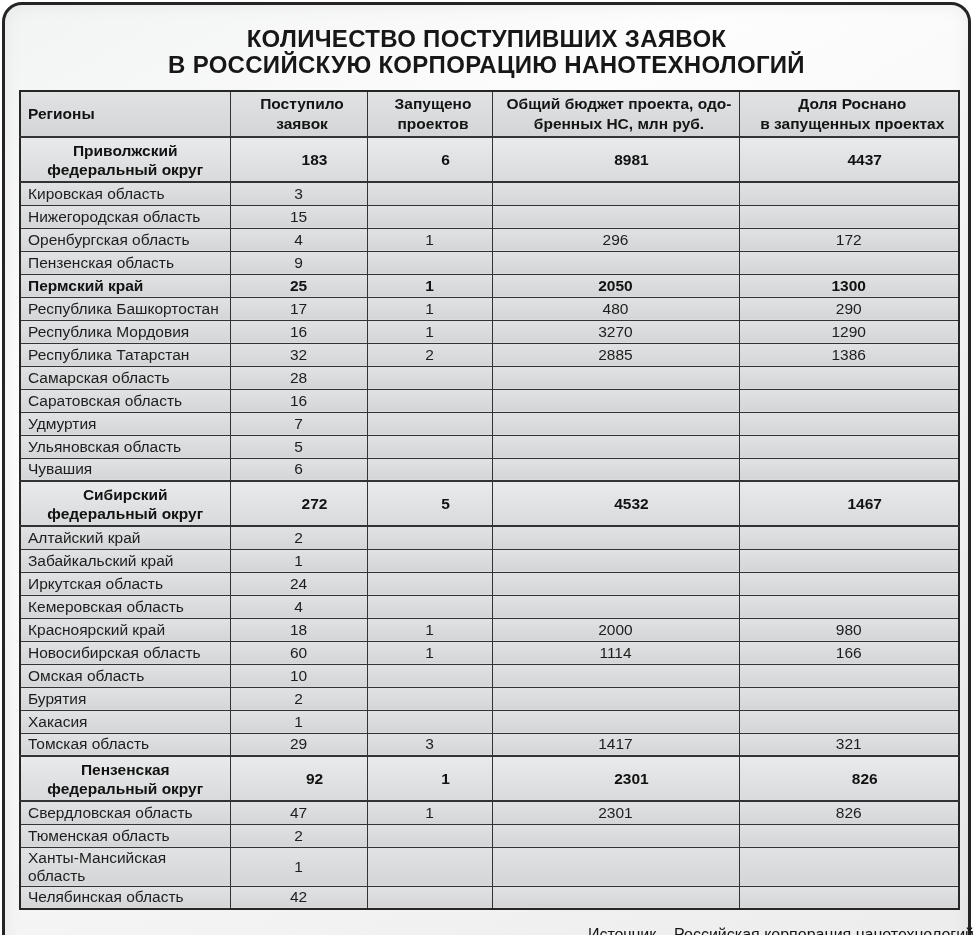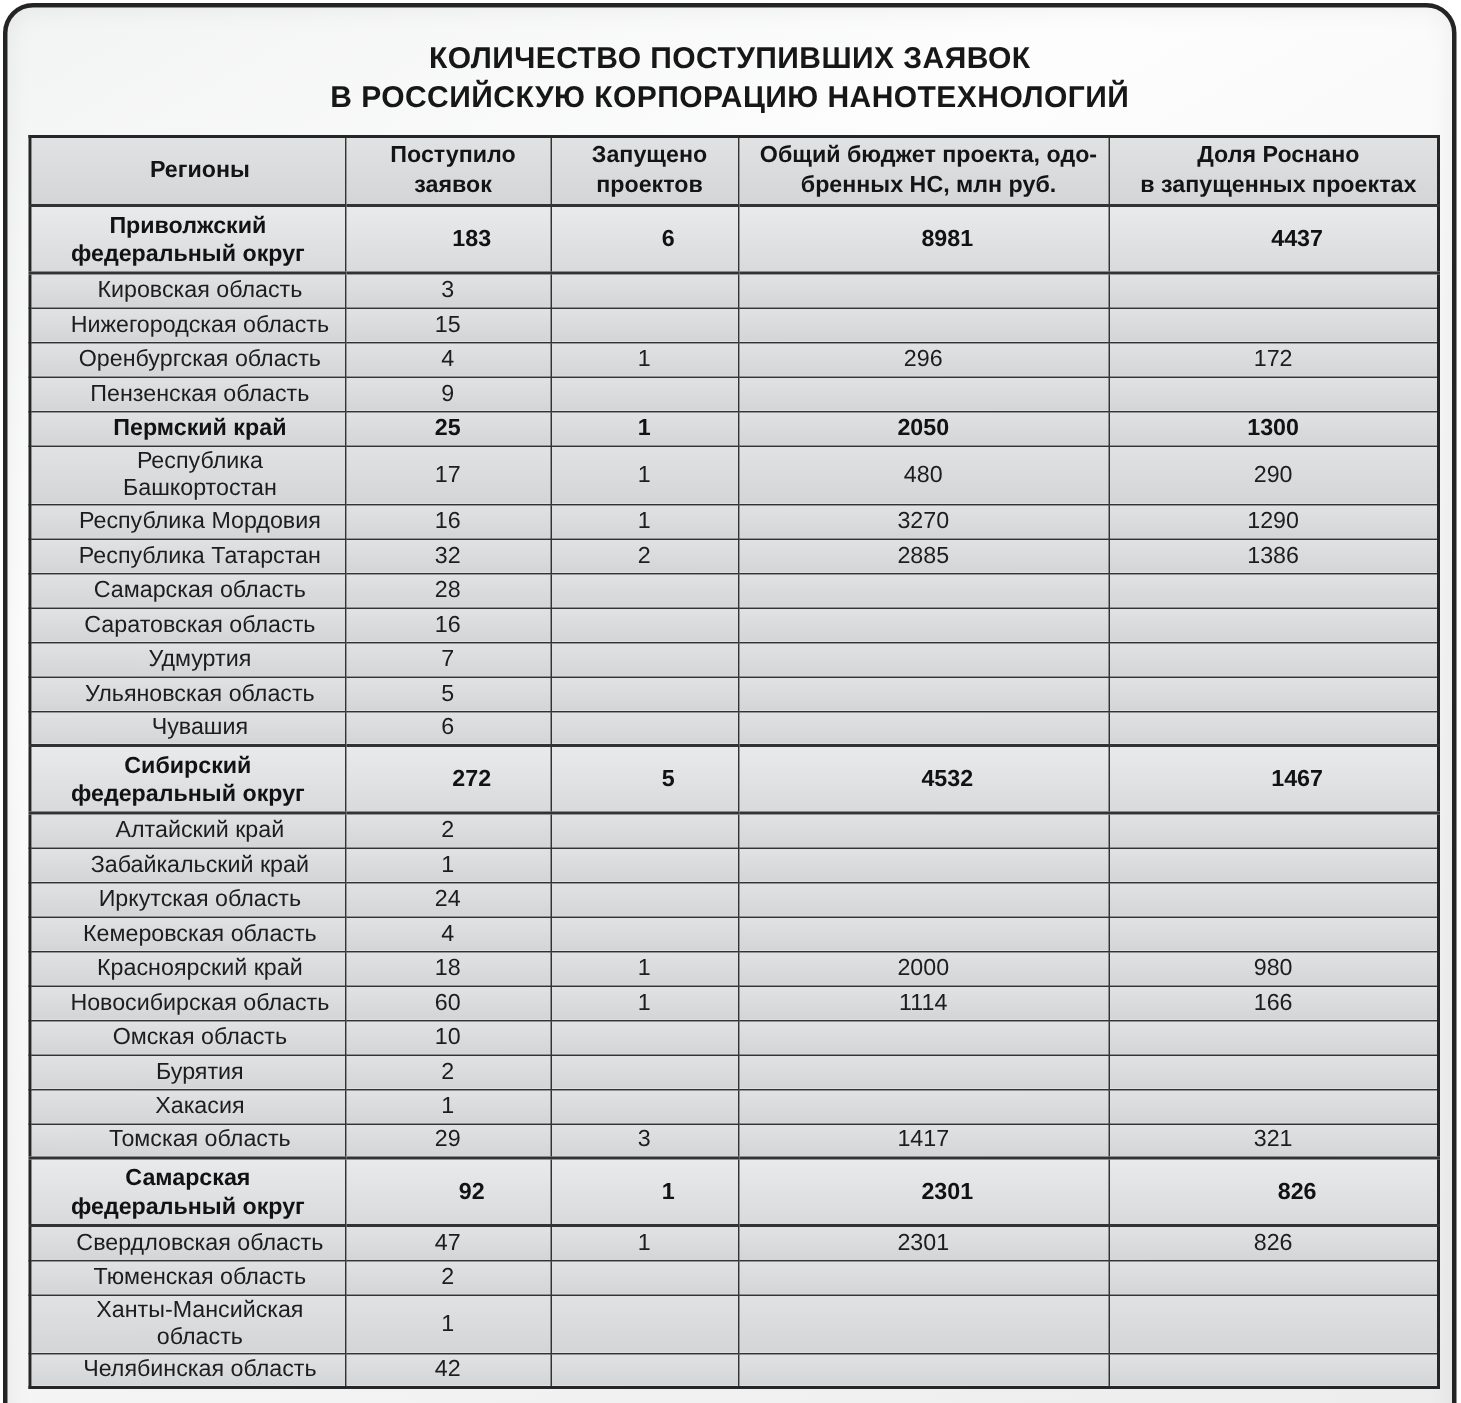--- a/index.html
+++ b/index.html
@@ -18,21 +18,21 @@
   .card{
     position:absolute;left:2px;top:2px;width:969px;height:960px;
     border:3px solid var(--frame-border);
     border-radius:20px;
     background:linear-gradient(150deg,#f2f3f3 0%,#fdfdfd 28%,#f6f6f6 55%,#ececec 100%);
     box-shadow:inset 0 0 18px rgba(0,0,0,0.06);
   }
   .title{
     margin-top:21px;
     text-align:center;
-    font-size:20px;font-weight:bold;line-height:26px;
+    font-size:24px;font-weight:bold;line-height:26px;
     letter-spacing:0.3px;
     color:#171717;
     white-space:pre-line;
   }
   table.data{
     border-collapse:collapse;table-layout:fixed;
     margin:12px 0 0 14px;
     width:939px;
     border:2.5px solid #262626;
   }
@@ -47,21 +47,21 @@
     background:linear-gradient(180deg,#e0e2e3 0%,#d3d5d6 100%);
     color:#1d1d1d;
     overflow:hidden;
   }
   th{
     height:46px;font-weight:bold;white-space:pre-line;line-height:20px;
     border-bottom-width:2.5px;
     color:#141414;
     padding-left:11px;
   }
-  th.left, td:first-child{text-align:center;padding-left:20px;}
+  th.left, td:first-child{text-align:left;padding-left:7px;}
   tr.region td{height:23px;}
   tr.district td{
     height:45px;
     font-weight:bold;color:#121212;
     background:linear-gradient(180deg,#e9eaeb 0%,#d8dadb 100%);
     border-top-width:2.5px;border-bottom-width:2.5px;
     line-height:19px;
     padding-left:36px;
   }
   tr.district td:first-child{text-align:center;padding:1px 14px;}
@@ -274,21 +274,21 @@
           <td></td>
         </tr>
         <tr class="region">
           <td>Томская область</td>
           <td>29</td>
           <td>3</td>
           <td>1417</td>
           <td>321</td>
         </tr>
         <tr class="district bold">
-          <td>Самарская федеральный округ</td>
+          <td>Пензенская федеральный округ</td>
           <td>92</td>
           <td>1</td>
           <td>2301</td>
           <td>826</td>
         </tr>
         <tr class="region">
           <td>Свердловская область</td>
           <td>47</td>
           <td>1</td>
           <td>2301</td>

